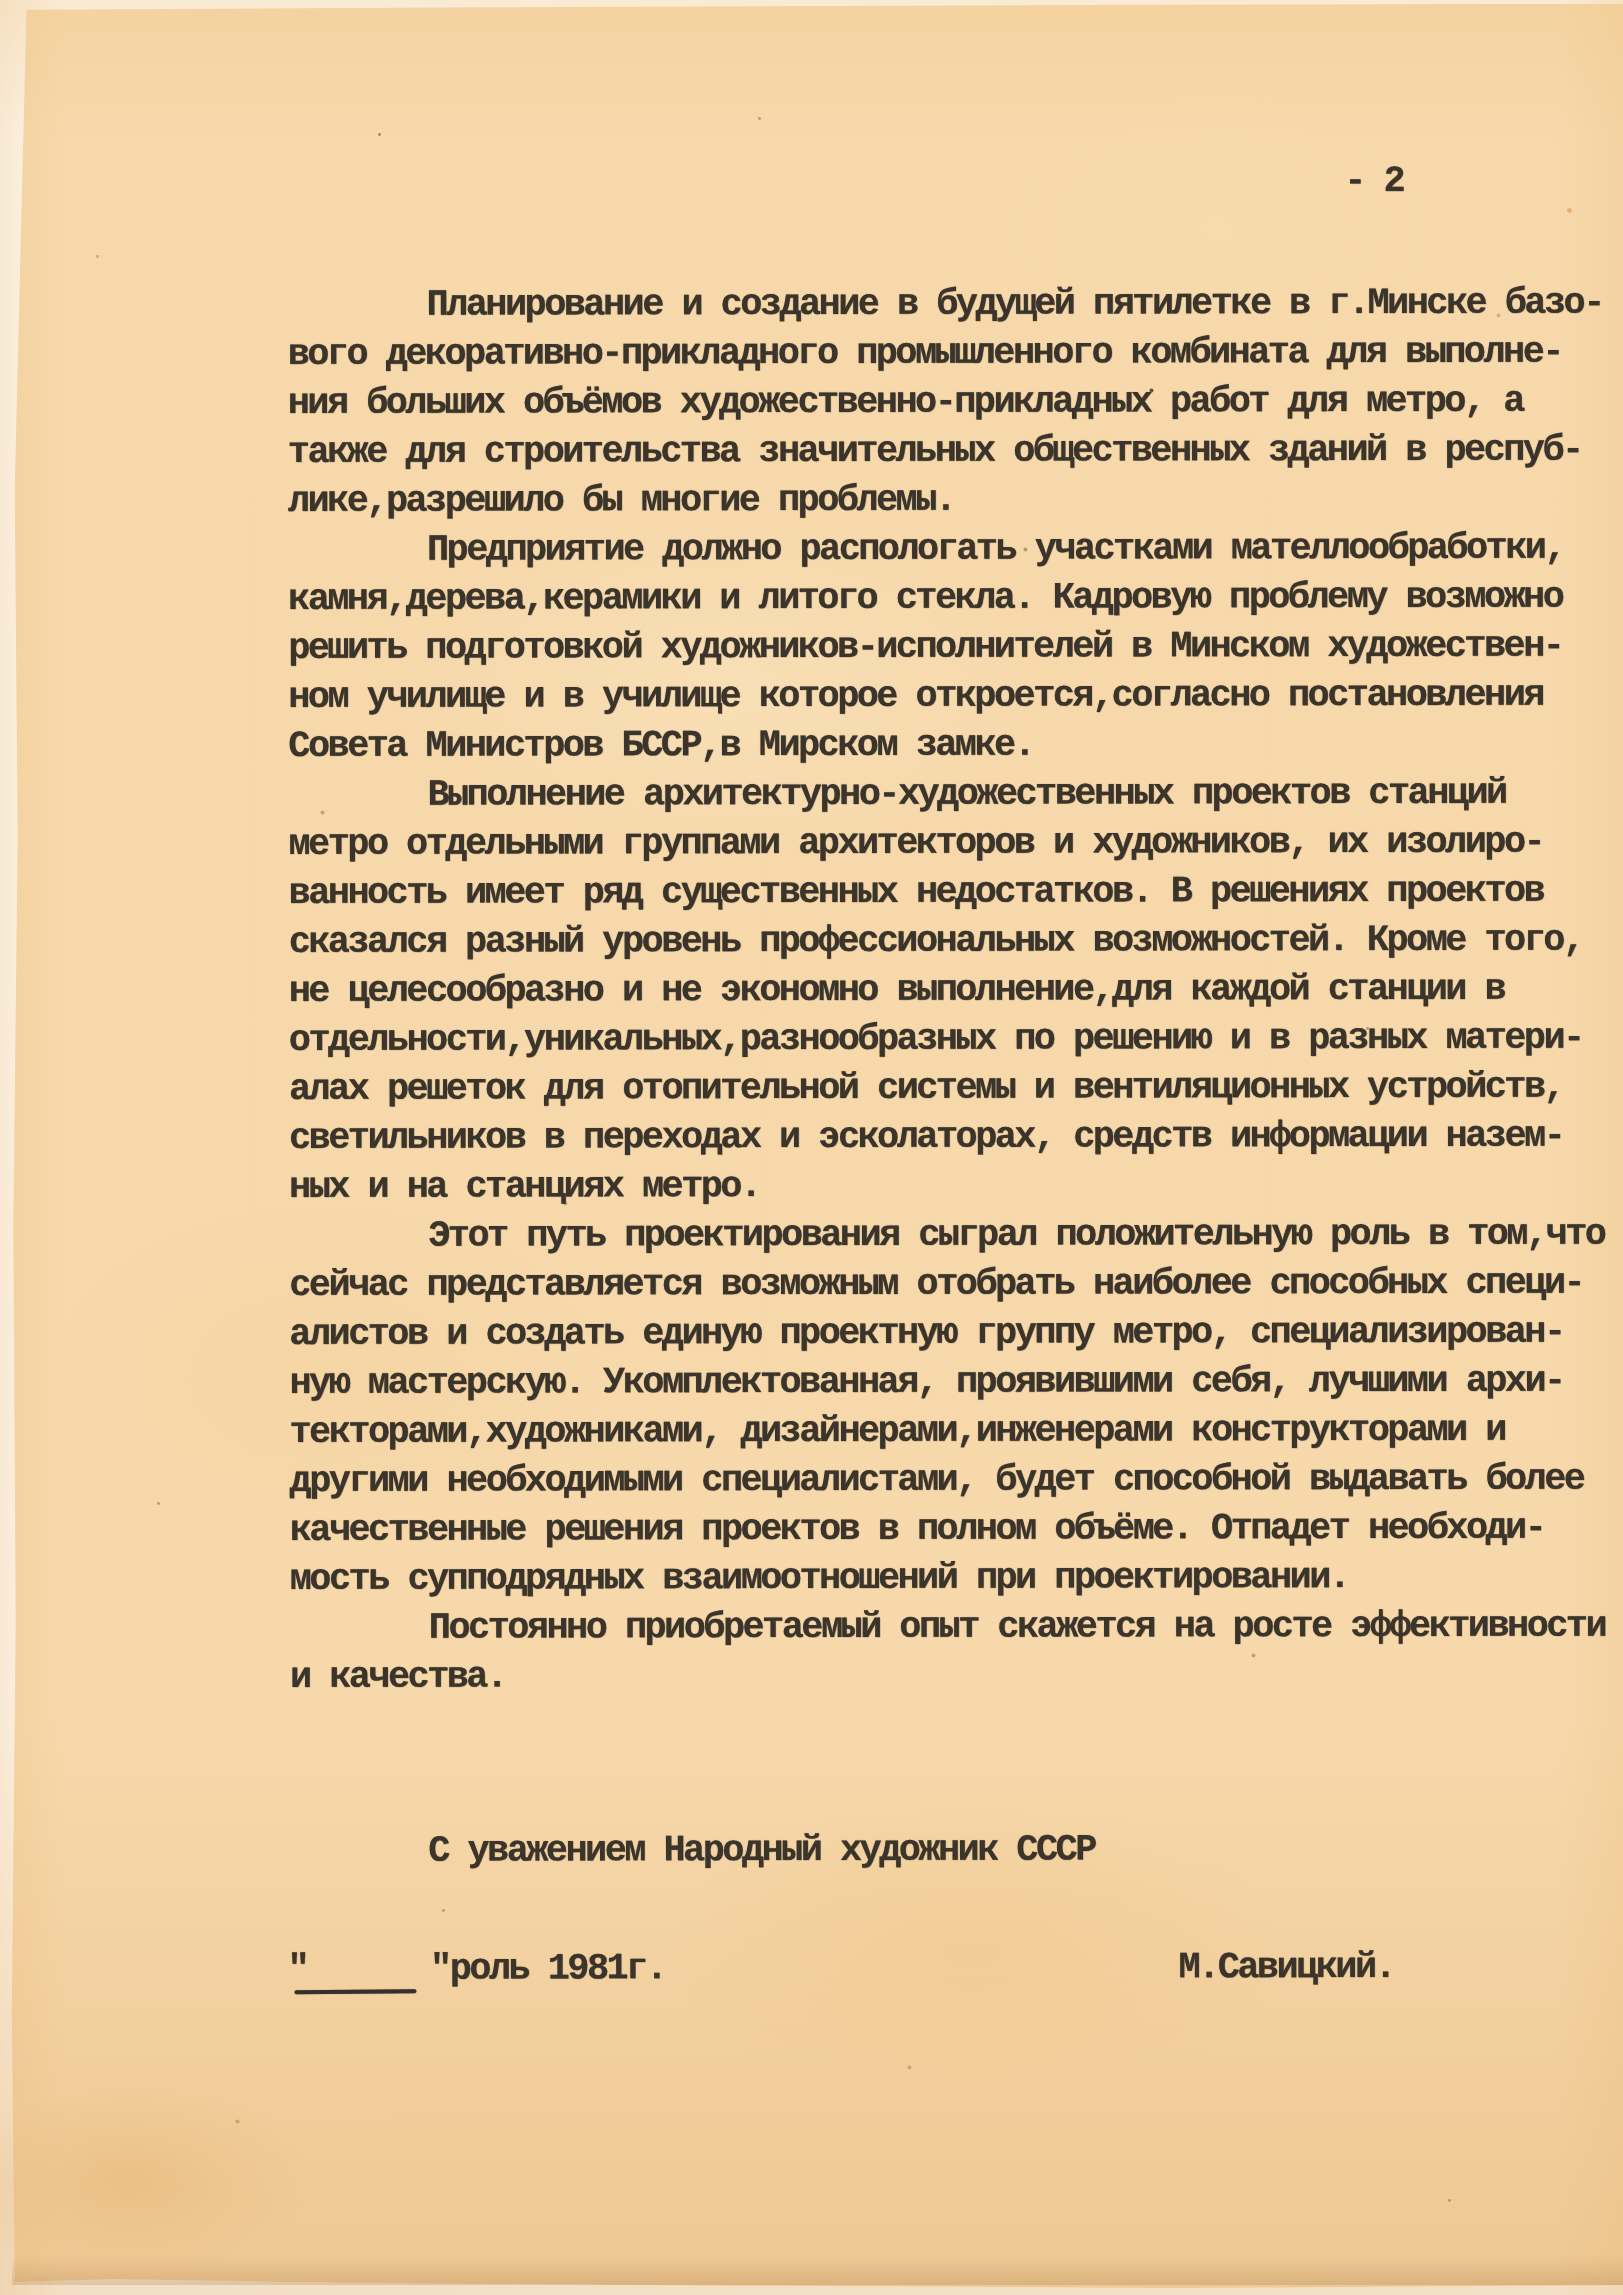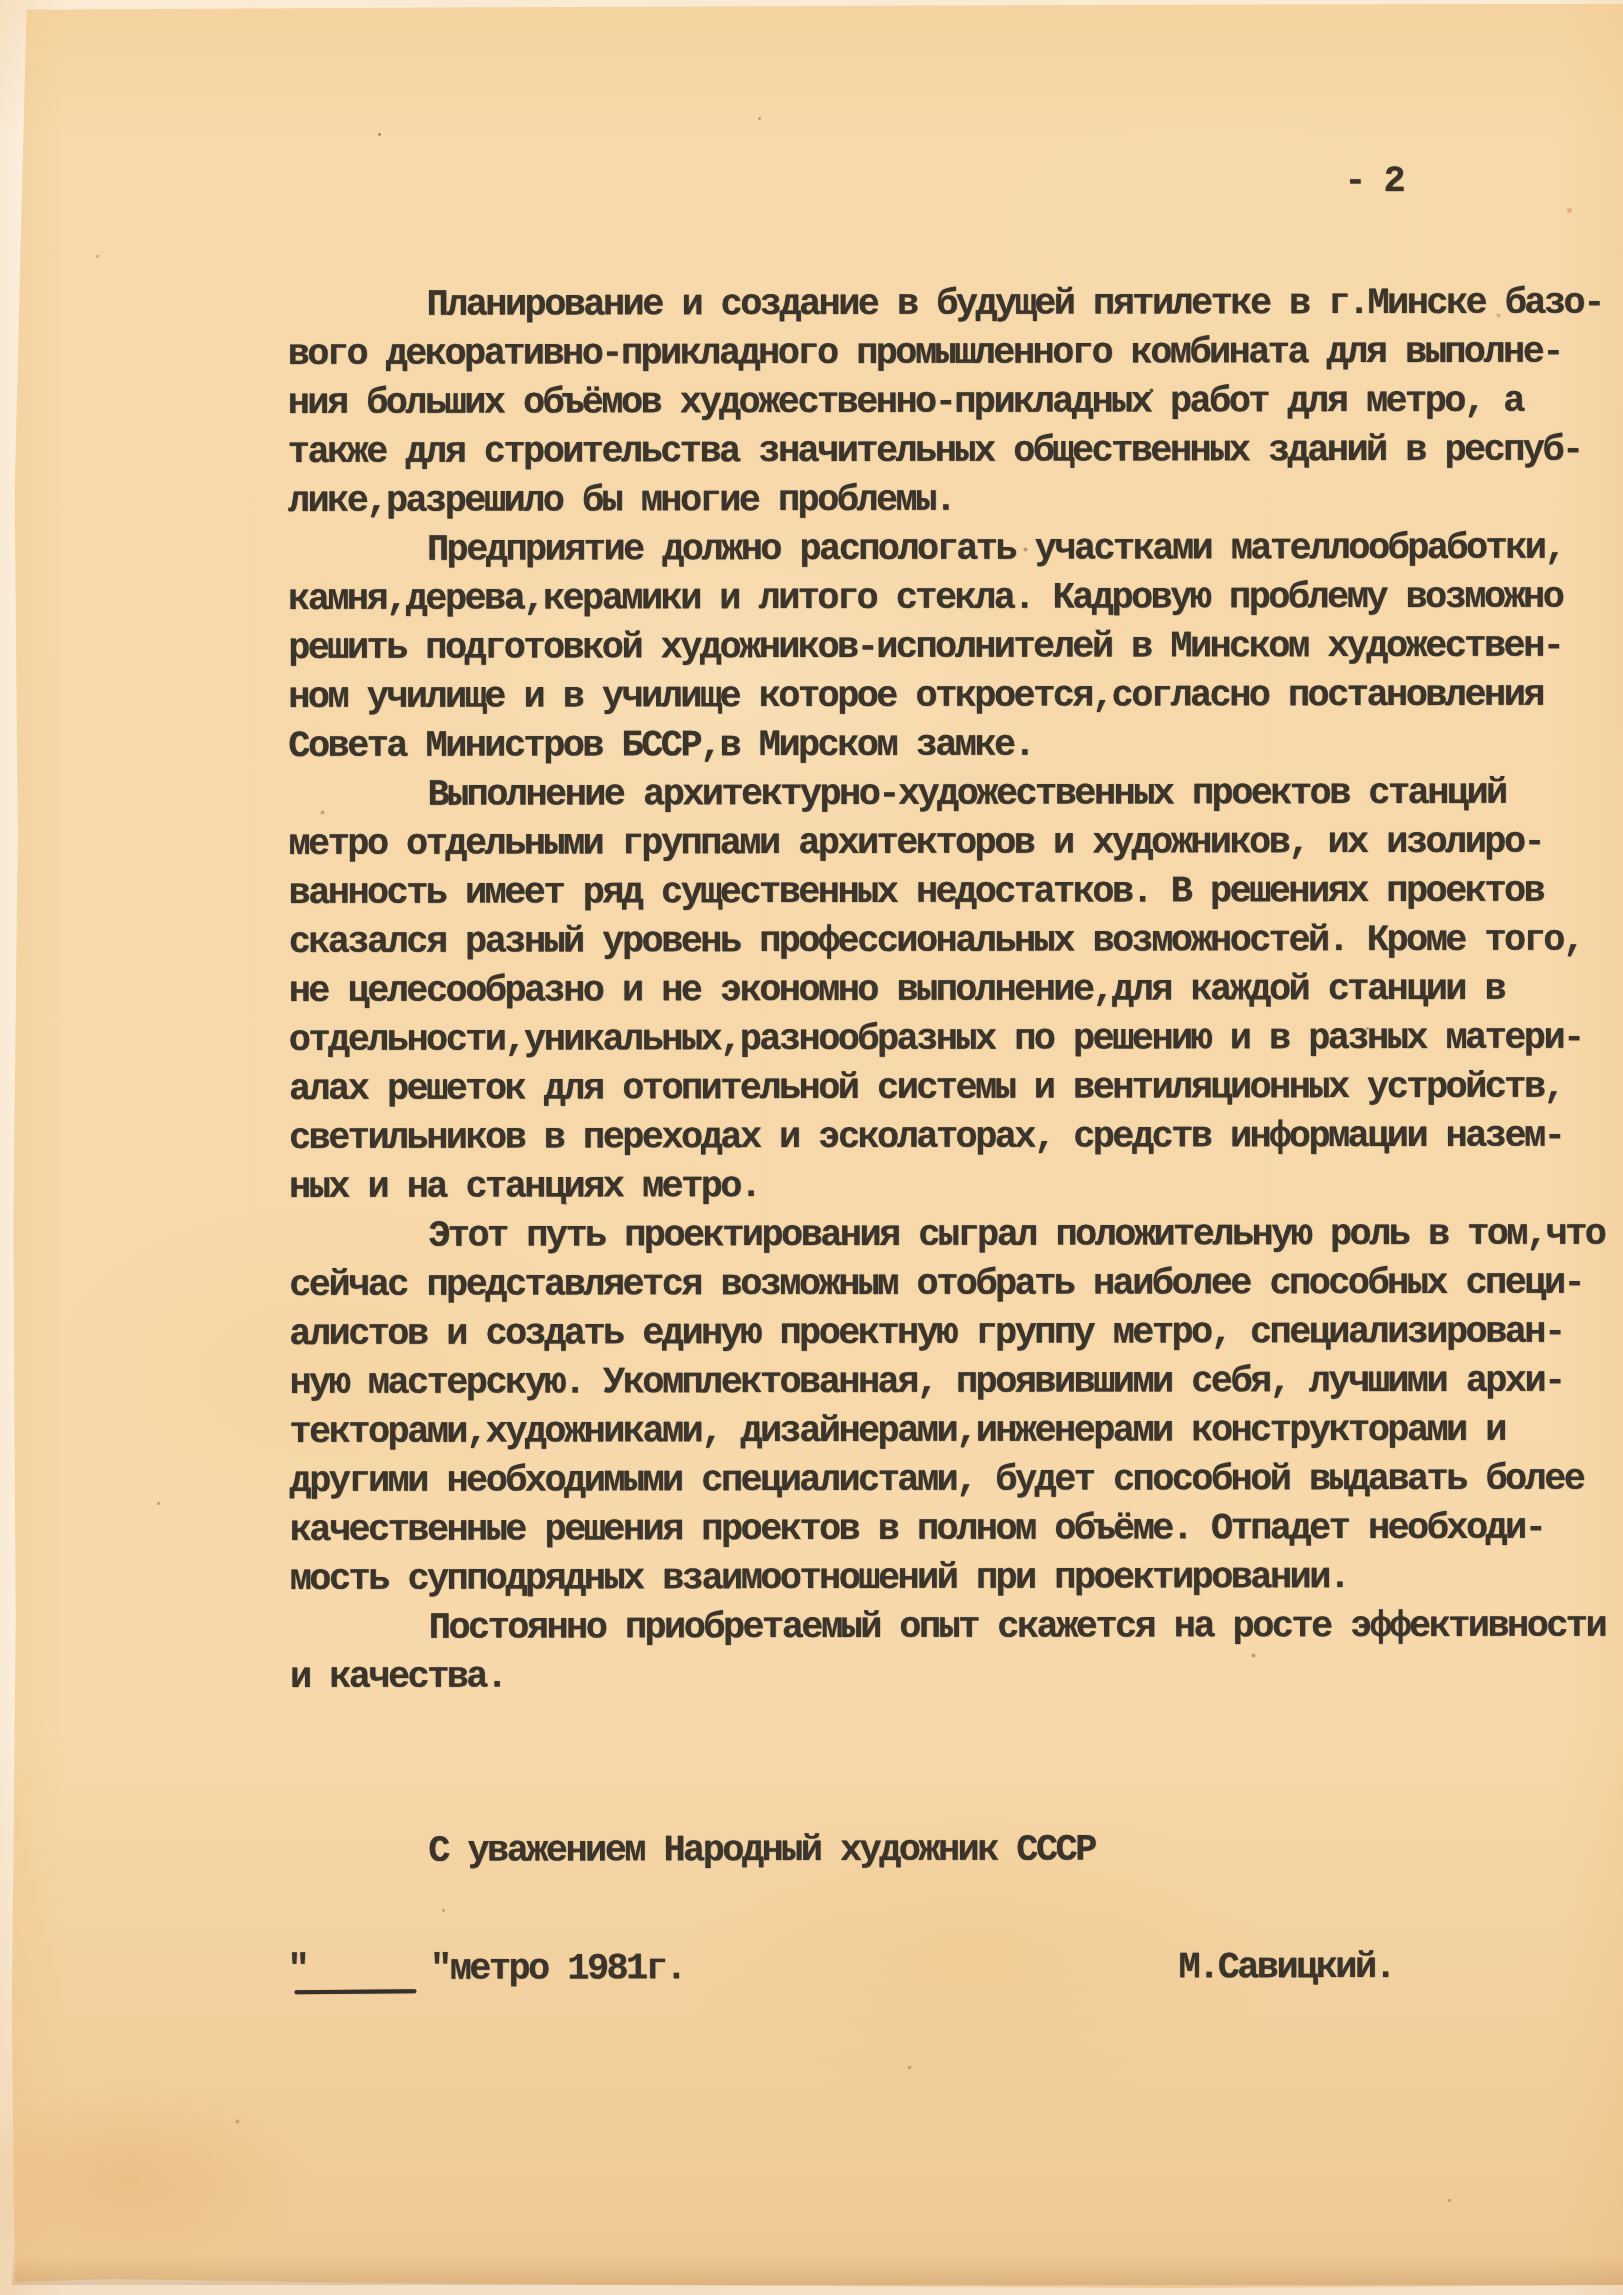--- a/index.html
+++ b/index.html
@@ -120,19 +120,19 @@
     <div class="line">другими необходимыми специалистами, будет способной выдавать более</div>
     <div class="line">качественные решения проектов в полном объёме. Отпадет необходи-</div>
     <div class="line">мость супподрядных взаимоотношений при проектировании.</div>
 
     <div class="line indent">Постоянно приобретаемый опыт скажется на росте эффективности</div>
     <div class="line">и качества.</div>
   </div>
 
   <div class="typetext closing">С уважением Народный художник СССР</div>
 
-  <div class="typetext date-left"><span>"</span><span class="blank-gap"></span><span>"</span><span>метро 1981г.</span></div>
+  <div class="typetext date-left"><span>"</span><span class="blank-gap"></span><span>"</span><span>роль 1981г.</span></div>
   <div class="underline-blank"></div>
 
   <div class="typetext signature">М.Савицкий.</div>
 
 </div>
 
 
 </body></html>

